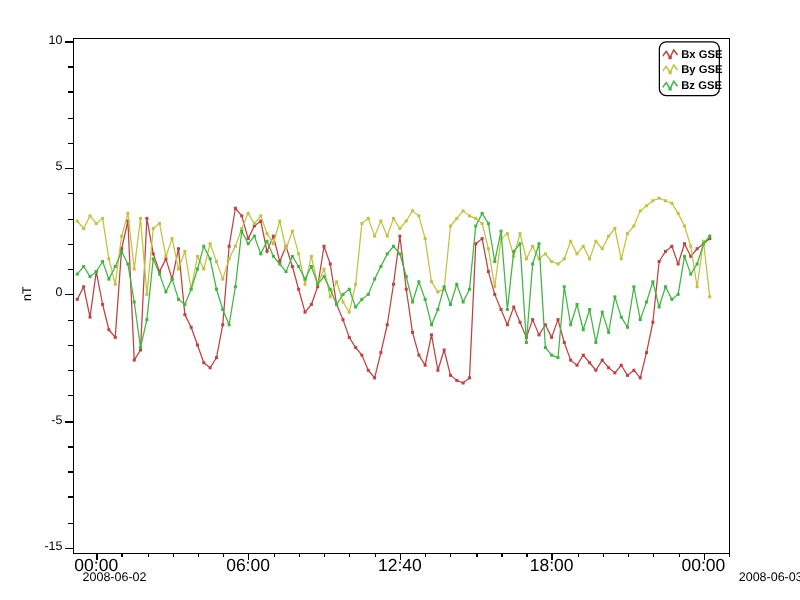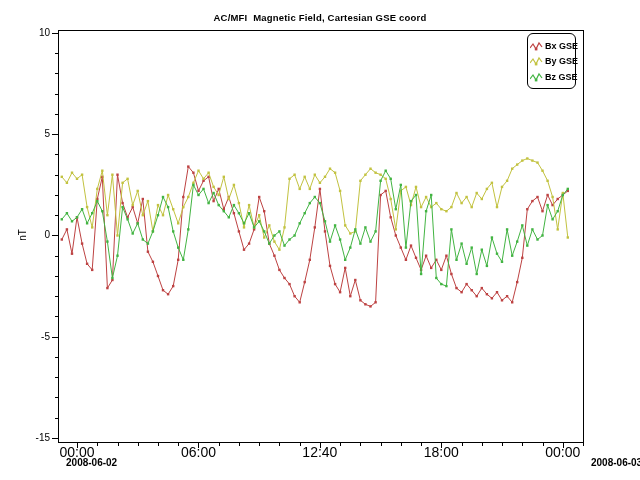--- a/index.html
+++ b/index.html
@@ -17,24 +17,24 @@
     display:flex;align-items:center;justify-content:center;
     transform:rotate(-90deg);font-size:10px;
   }
   .ytick{
     position:absolute;right:590px;font-size:10px;line-height:12px;white-space:nowrap;
   }
   .xtick{
     position:absolute;top:446px;width:44px;text-align:center;font-size:14px;line-height:12px;
   }
   .xdate{
-    position:absolute;top:457px;width:80px;text-align:left;font-size:10px;line-height:12px;font-weight:bold;
+    position:absolute;top:457px;width:80px;text-align:left;font-size:10px;line-height:12px;
   }
   .legend{
-    position:absolute;left:527px;top:33px;width:49px;height:56px;
+    position:absolute;left:527px;top:33px;width:49px;height:44px;
     border:1px solid #000;border-radius:6px;background:#fff;
     display:flex;flex-direction:column;justify-content:space-evenly;
     padding:1px 2px;box-sizing:border-box;
   }
   .legend-row{display:flex;align-items:center;}
   .legend-row svg{position:static;flex:0 0 auto;}
   .legend-label{font-size:9px;font-weight:bold;margin-left:2px;white-space:nowrap;}
 </style>
 </head>
 <body>
@@ -397,21 +397,20 @@
         <rect x="536.3" y="238.3" width="2.4" height="2.4" fill="#42b442"></rect>
         <rect x="541.3" y="234.3" width="2.4" height="2.4" fill="#42b442"></rect>
         <rect x="546.4" y="203.9" width="2.4" height="2.4" fill="#42b442"></rect>
         <rect x="551.4" y="218.1" width="2.4" height="2.4" fill="#42b442"></rect>
         <rect x="556.5" y="210.0" width="2.4" height="2.4" fill="#42b442"></rect>
         <rect x="561.6" y="193.8" width="2.4" height="2.4" fill="#42b442"></rect>
         <rect x="566.6" y="187.7" width="2.4" height="2.4" fill="#42b442"></rect>
       </g>
     </svg>
 
-  <div class="chart-title">AC/MFI  Magnetic Field, Cartesian GSE coord</div>
 
   <div class="y-axis-label">nT</div>
 
   <div id="tick-labels">
       <div class="ytick" style="top: 26.997px;">10</div>
       <div class="ytick" style="top: 128.245px;">5</div>
       <div class="ytick" style="top: 229.494px;">0</div>
       <div class="ytick" style="top: 330.742px;">-5</div>
       <div class="ytick" style="top: 431.991px;">-15</div>
       <div class="xtick" style="left: 55.0247px;">00:00</div>

